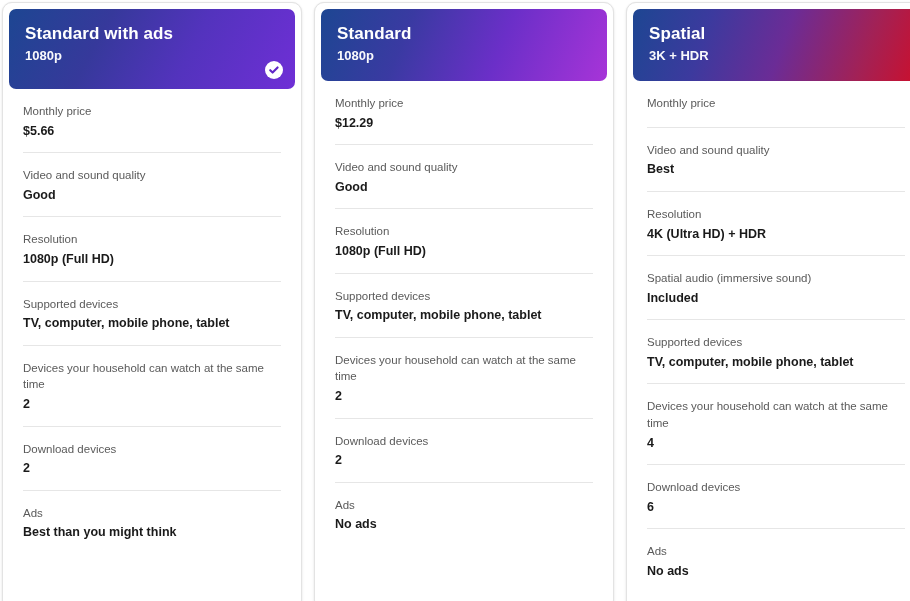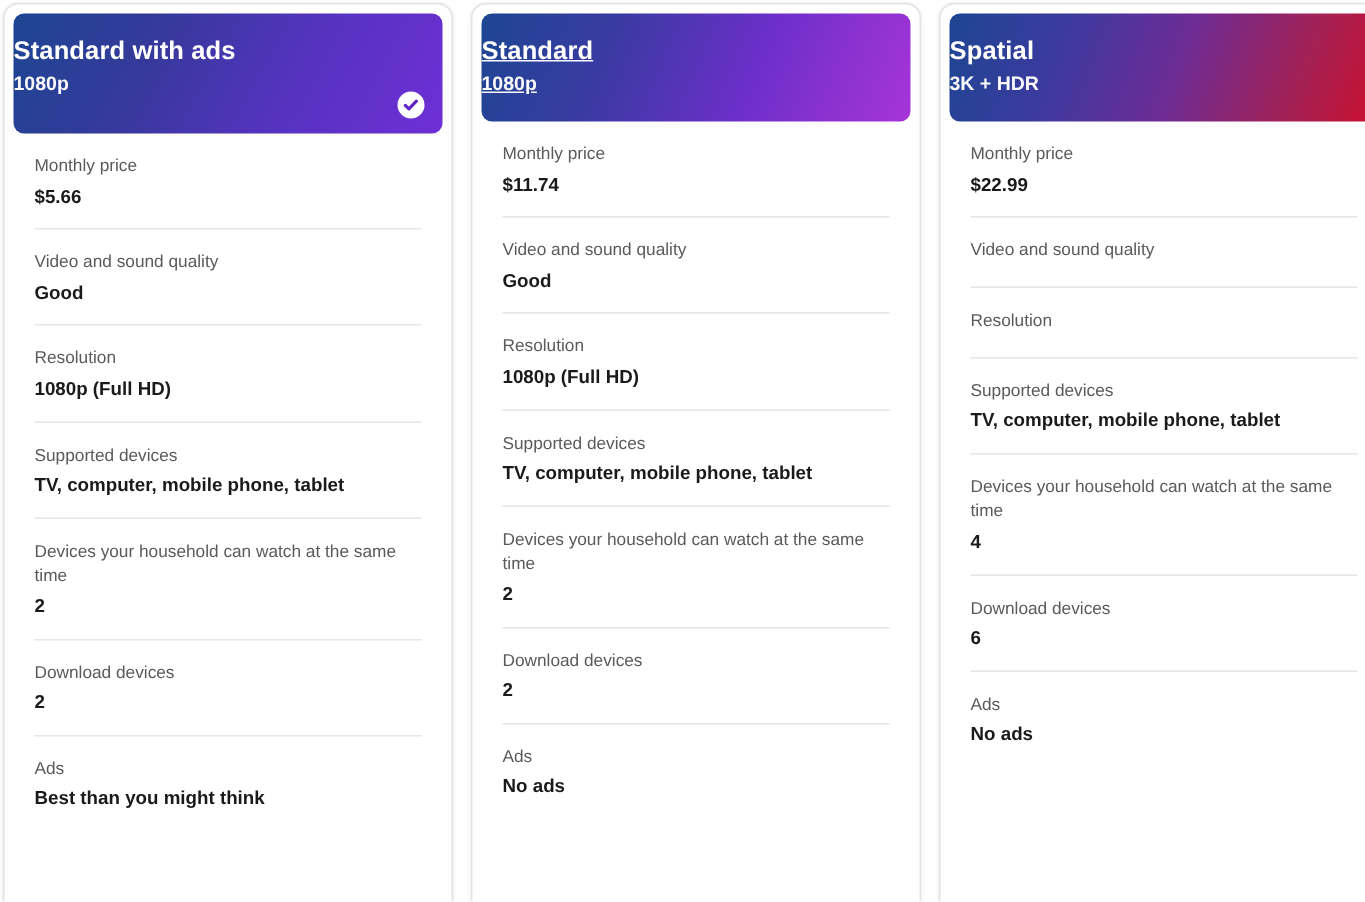--- a/index.html
+++ b/index.html
@@ -36,34 +36,33 @@
     border: 1px solid #e3e3e3;
     border-radius: 10px;
     box-shadow: 0 1px 3px rgba(0,0,0,0.10), 0 0 1px rgba(0,0,0,0.06);
     padding: 6px 6px 22px 6px;
     min-height: 608px;
   }
 
   .plan-header {
     position: relative;
     border-radius: 7px;
-    padding: 14px 16px 14px 0;
+    padding: 14px 16px 14px 16px;
     color: #ffffff;
     overflow: hidden;
   }
 
   .plan-header.tall { min-height: 80px; }
   .plan-header.short { min-height: 72px; }
 
   .grad-standard-ads {
     background: linear-gradient(118deg, #1d4692 0%, #36399b 32%, #5333bd 62%, #6f2fd6 100%);
   }
   .grad-standard {
     background: linear-gradient(112deg, #1d4692 0%, #3a3aa2 30%, #6b2fc8 62%, #a734d8 100%);
-    text-decoration: underline;
   }
   .grad-premium {
     background: linear-gradient(110deg, #1d4692 0%, #3c3a9e 26%, #6b2c96 52%, #a32155 80%, #cc0f2c 100%);
   }
 
   .plan-name {
     font-size: 17px;
     font-weight: bold;
     letter-spacing: 0.1px;
     line-height: 1.25;
@@ -163,21 +162,21 @@
         </div>
       </div>
       <div class="plan-card">
         <div class="plan-header grad-standard short">
           <div class="plan-name">Standard</div>
           <div class="plan-quality">1080p</div>
         </div>
         <div class="plan-features">
           <div class="feature-row">
             <div class="feature-label">Monthly price</div>
-            <div class="feature-value">$11.74</div>
+            <div class="feature-value">$12.29</div>
           </div>
           <div class="feature-row">
             <div class="feature-label">Video and sound quality</div>
             <div class="feature-value">Good</div>
           </div>
           <div class="feature-row">
             <div class="feature-label">Resolution</div>
             <div class="feature-value">1080p (Full HD)</div>
           </div>
           <div class="feature-row">
@@ -199,27 +198,32 @@
         </div>
       </div>
       <div class="plan-card">
         <div class="plan-header grad-premium short">
           <div class="plan-name">Spatial</div>
           <div class="plan-quality">3K + HDR</div>
         </div>
         <div class="plan-features">
           <div class="feature-row">
             <div class="feature-label">Monthly price</div>
-            <div class="feature-value">$22.99</div>
           </div>
           <div class="feature-row">
             <div class="feature-label">Video and sound quality</div>
+            <div class="feature-value">Best</div>
           </div>
           <div class="feature-row">
             <div class="feature-label">Resolution</div>
+            <div class="feature-value">4K (Ultra HD) + HDR</div>
+          </div>
+          <div class="feature-row">
+            <div class="feature-label">Spatial audio (immersive sound)</div>
+            <div class="feature-value">Included</div>
           </div>
           <div class="feature-row">
             <div class="feature-label">Supported devices</div>
             <div class="feature-value">TV, computer, mobile phone, tablet</div>
           </div>
           <div class="feature-row">
             <div class="feature-label">Devices your household can watch at the same time</div>
             <div class="feature-value">4</div>
           </div>
           <div class="feature-row">

